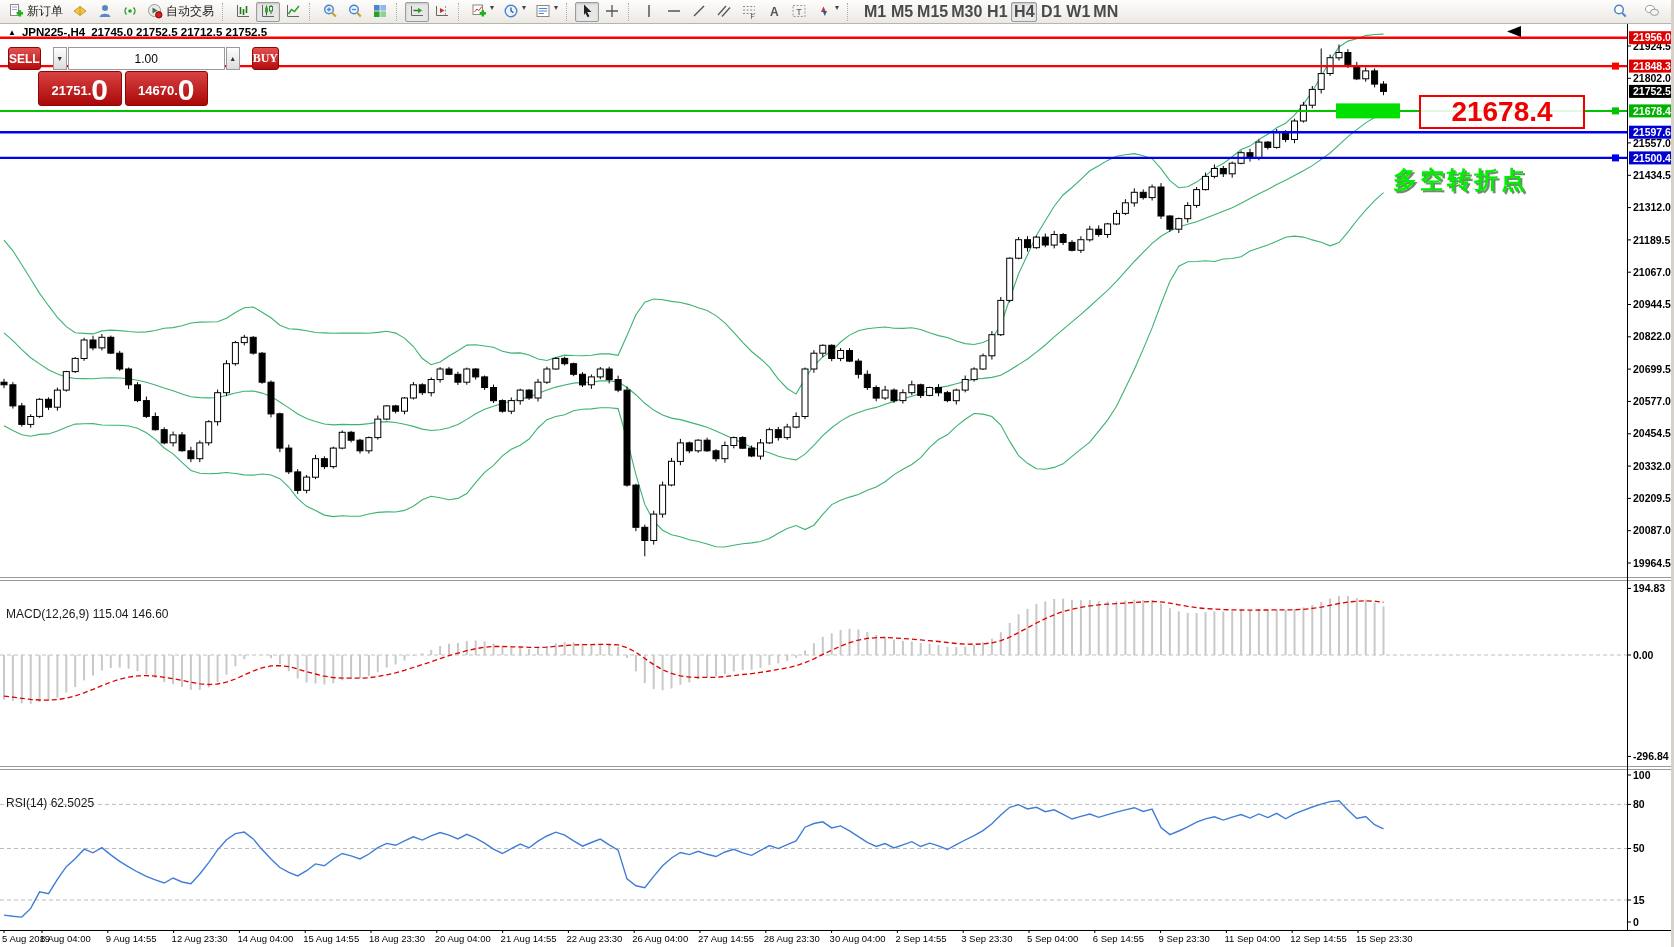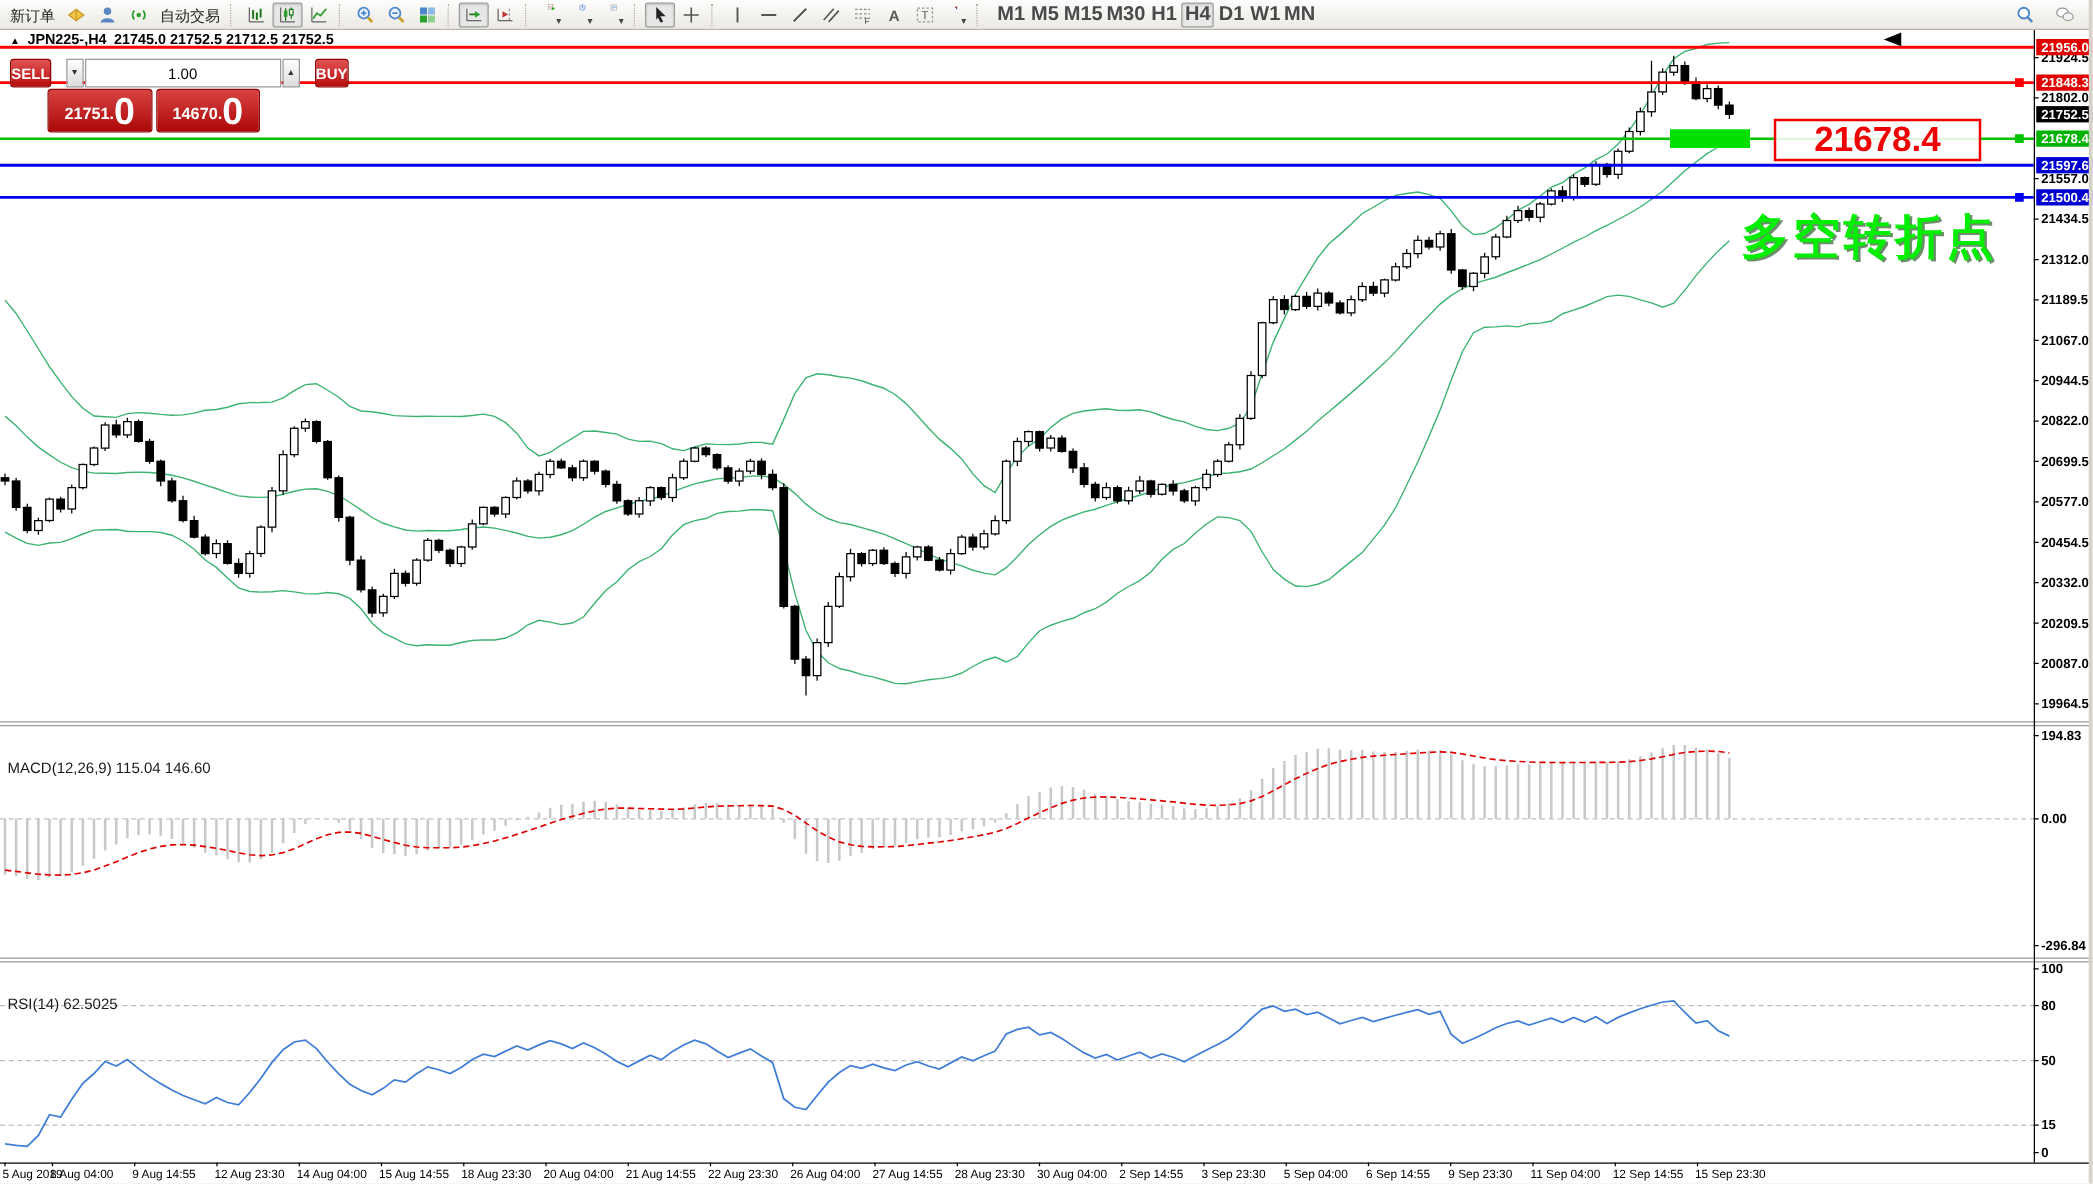--- a/index.html
+++ b/index.html
@@ -3,58 +3,58 @@
 <meta charset="utf-8">
 <style>
   html,body{margin:0;padding:0;background:#d6d2ca;}
   *{box-sizing:border-box;}
   .app{position:relative;width:1674px;height:947px;background:#fff;overflow:hidden;
        font-family:"Liberation Sans",sans-serif;}
   
   .toolbar{position:absolute;left:0;top:0;width:1674px;height:24px;
     background:linear-gradient(#fdfdfc,#ece9e3);border-bottom:1px solid #b8b5ad;
     display:flex;align-items:center;padding:0 4px;gap:1px;z-index:5;}
-  .tbtn{height:20px;min-width:22px;display:flex;align-items:flex-end;justify-content:center;
-    gap:3px;padding:0 3px;border:1px solid transparent;border-radius:2px;cursor:default;flex-direction:column;}
+  .tbtn{height:20px;min-width:22px;display:flex;align-items:flex-start;justify-content:center;
+    gap:3px;padding:0 3px;border:1px solid transparent;border-radius:2px;cursor:default;}
   .tbtn.active{border:1px solid #9c9c9c;background:#e7e7e7;box-shadow:inset 0 1px 2px rgba(0,0,0,.15);}
   .tbtn svg{width:16px;height:16px;display:block;}
   .tbtn .lbl{font-size:12px;color:#222;white-space:nowrap;}
   .tbtn .dd{font-size:8px;color:#444;}
   .tsep{width:5px;height:18px;border-left:1px dotted #b0aca4;margin:0 3px;}
   .tfbar{display:flex;gap:1px;margin-left:6px;}
   .tfbtn{height:20px;min-width:26px;display:flex;align-items:center;justify-content:center;
     font-size:16px;font-weight:bold;color:#4a4a4a;border:1px solid transparent;border-radius:2px;}
   .tfbtn.active{border:1px solid #9c9c9c;background:#e9e9e9;box-shadow:inset 0 1px 2px rgba(0,0,0,.15);}
   .tright{margin-left:auto;display:flex;gap:8px;padding-right:6px;}
   
   .title{position:absolute;left:8px;top:26px;font-size:11.5px;font-weight:bold;color:#000;z-index:3;
          display:flex;align-items:center;gap:6px;}
   .title .tri{font-size:8px;}
   svg.plot{position:absolute;left:0;top:0;z-index:1;}
   .trade-panel{position:absolute;left:8px;top:47px;width:200px;z-index:4;}
   .tp-row1{display:flex;height:23px;gap:12px;}
   .redbtn{background:linear-gradient(#e25151,#b60d0d);border:1px solid #8d0505;border-radius:3px;
     color:#fff;font-weight:bold;font-size:12px;display:flex;align-items:center;justify-content:center;}
   .tp-sell{width:48px;}
-  .tp-buy{width:52px;}
+  .tp-buy{width:52px;font-family:Liberation Serif, serif;}
   .tp-spin{flex:1;display:flex;gap:1px;}
   .spin-btn{width:14px;background:linear-gradient(#fefefe,#dcdcdc);border:1px solid #9a9a9a;
     font-size:7px;color:#333;display:flex;align-items:center;justify-content:center;}
   .spin-val{flex:1;border:1px solid #9a9a9a;background:#fff;font-size:12px;font-weight:normal;
     text-align:center;color:#000;padding:0;font-family:"Liberation Sans",sans-serif;}
   .tp-row2{display:flex;gap:3px;margin-top:1px;height:35px;margin-left:30px;}
   .pricebox{flex:1;display:flex;align-items:flex-end;justify-content:center;
     background:linear-gradient(#d84242,#ab0808);border:1px solid #8d0505;border-radius:3px;
     color:#fff;padding-bottom:2px;}
   .pricebox .sm{font-size:13px;font-weight:bold;line-height:24px;}
   .pricebox .big{font-size:30px;font-weight:bold;line-height:26px;}
   .callout{position:absolute;left:1419px;top:95px;width:166px;height:34px;z-index:3;
     border:2px solid #ee0000;background:rgba(255,255,255,.88);color:#f00000;
     font-size:28px;font-weight:bold;text-align:center;line-height:30px;}
-  .cnnote{position:absolute;left:1393px;top:164px;z-index:3;color:#00ee00;font-size:38px;
+  .cnnote{position:absolute;left:1393px;top:164px;z-index:3;color:#00ee00;font-size:24px;
     font-weight:bold;letter-spacing:3px;text-shadow:2px 2px 0 #6b8f6b;font-family:Liberation Serif, serif;}
   .indlabel{position:absolute;z-index:3;font-size:12px;color:#1a1a1a;margin-top:24px;}
   .rightedge{position:absolute;right:0;top:0;width:3px;height:947px;background:#d6d2ca;z-index:6;}
 </style>
 </head>
 <body>
 
 <div class="app">
   <div class="toolbar" id="toolbar">
       <div class="tbtn">

